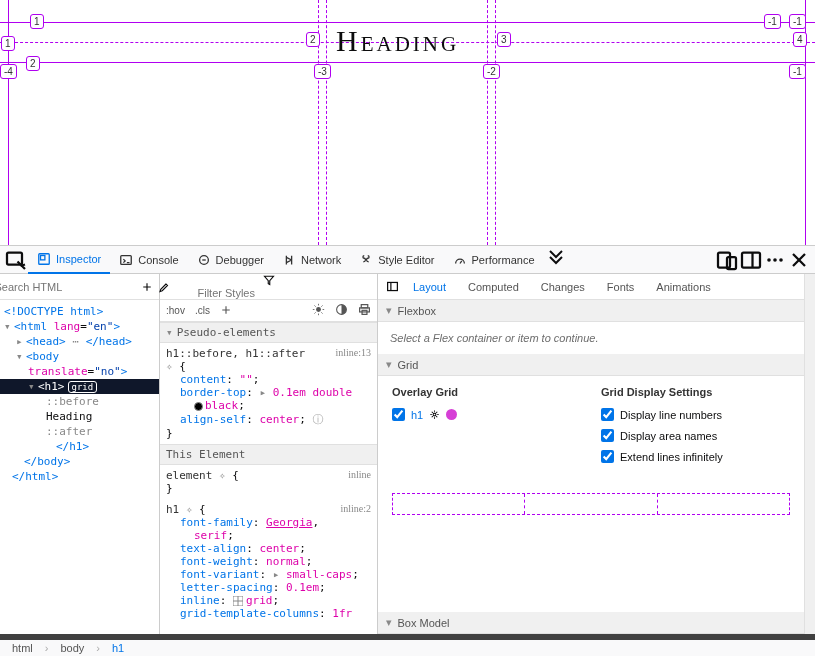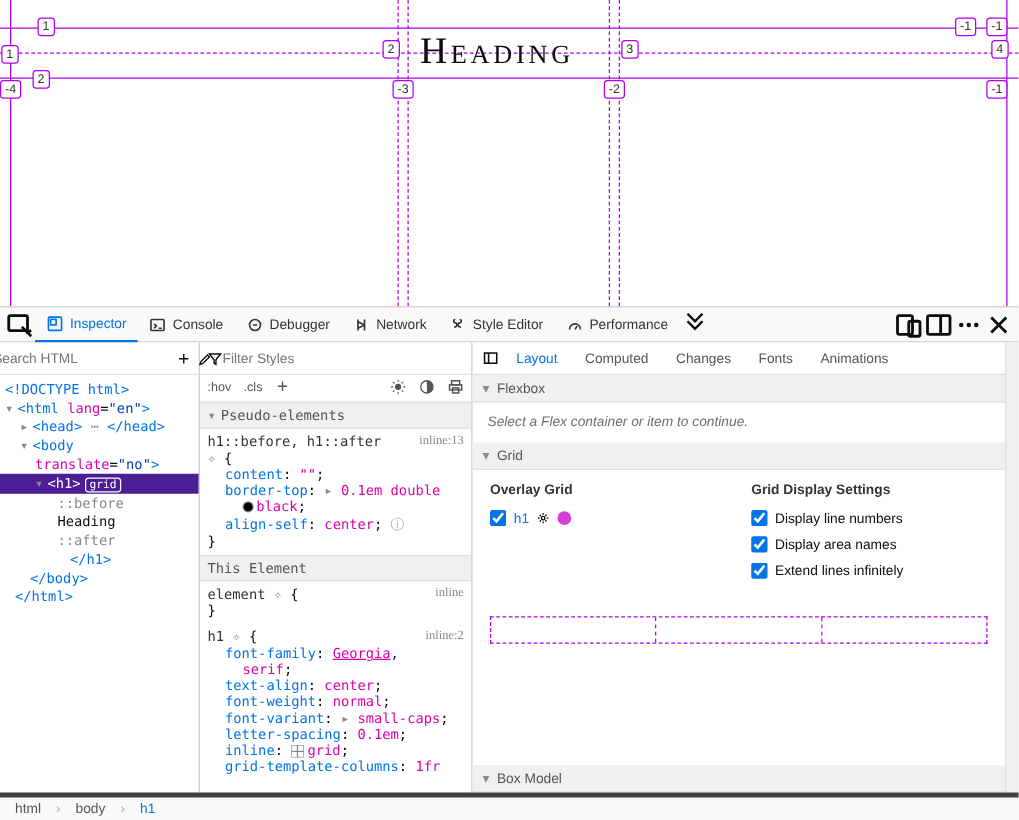--- a/index.html
+++ b/index.html
@@ -24,31 +24,31 @@
 
 
 .devtools-body { flex: 1; display: flex; background: #fff; }
 
 
 .col-left { width: 160px; border-right: 1px solid #ccc; display: flex; flex-direction: column; }
 .search-row { height: 26px; display: flex; align-items: center; border-bottom: 1px solid #e0e0e0; padding: 0 4px; gap: 4px; justify-content: center; }
 .search-row input { border: none; outline: none; font-size: 11px; flex: 1; background: transparent; }
 .tree { flex: 1; overflow: auto; font-family: Menlo, monospace; font-size: 11px; padding: 4px 0; }
 .tree-line { padding: 1px 4px; white-space: nowrap; }
-.tree-line.selected { background: #4c1d95; color: #fff; }
+.tree-line.selected { background: #0f172a; color: #fff; }
 .tree-line.selected .tag, .tree-line.selected .attr, .tree-line.selected .val, .tree-line.selected .badge { color: #fff !important; border-color: #fff !important; }
 .tag { color: #0074e8; }
 .attr { color: #dd00a9; }
 .val { color: #003eaa; }
 .badge { display: inline-block; border: 1px solid #999; border-radius: 3px; padding: 0 3px; font-size: 9px; margin-left: 3px; }
 .tw { display: inline-block; width: 10px; color: #888; }
 
 
 .col-mid { width: 218px; border-right: 1px solid #ccc; display: flex; flex-direction: column; }
-.filter-row { height: 26px; display: flex; align-items: center; border-bottom: 1px solid #e0e0e0; padding: 0 6px; }
+.filter-row { height: 26px; display: flex; align-items: center; border-bottom: 1px solid #e0e0e0; padding: 0 6px; flex-direction: column; }
 .filter-row input { border: none; outline: none; font-size: 11px; flex: 1; background: transparent; }
 .rules-toolbar { height: 22px; display: flex; align-items: center; gap: 10px; padding: 0 6px; border-bottom: 1px solid #e0e0e0; font-size: 10px; color: #555; }
 .rules-toolbar .rt-btn { cursor: pointer; }
 .rules-body { flex: 1; overflow: auto; font-family: Menlo, monospace; font-size: 11px; }
 .rule-section { background: #f0f0f0; padding: 3px 6px; border-top: 1px solid #e0e0e0; border-bottom: 1px solid #e0e0e0; color: #555; display: flex; }
 .rule-section .twist { margin-right: 4px; color: #888; }
 .rule { padding: 4px 6px; }
 .rule .sel { color: #333; }
 .rule .src { float: right; color: #888; font-size: 10px; font-family: Liberation Serif, serif; }
 .decl { padding-left: 14px; }
@@ -73,21 +73,21 @@
 .grid-check { display: flex; align-items: center; gap: 6px; margin-bottom: 8px; font-size: 11px; }
 .grid-check input { width: 13px; height: 13px; accent-color: #0074e8; }
 .mini-grid { margin: 12px 14px 12px 14px; height: 22px; border: 1px dashed #b000f0; display: flex; }
 .mini-grid div { flex: 1; border-right: 1px dashed #b000f0; }
 .mini-grid div:last-child { border-right: none; }
 .gear-ic { width: 11px; height: 11px; }
 .circle-swatch { width: 11px; height: 11px; border-radius: 50%; background: #d63fd6; }
 .scroll-track { width: 11px; background: #f0f0f0; border-left: 1px solid #e0e0e0; }
 
 
-.breadcrumb { height: 22px; border-top: 4px solid #404040; display: flex; align-items: center; padding: 0 8px; gap: 4px; font-size: 11px; color: #555; background: #f9f9fa; }
+.breadcrumb { height: 22px; border-top: 6px solid #404040; display: flex; align-items: center; padding: 0 8px; gap: 4px; font-size: 11px; color: #555; background: #f9f9fa; }
 .crumb { padding: 0 4px; }
 .crumb.sep { color: #aaa; }
 
 .ic-svg { stroke: currentColor; fill: none; stroke-width: 1.5; }
 </style>
 </head>
 <body>
 
 <div class="viewport">
   <div class="grid-line-h solid" style="top:22px"></div>

